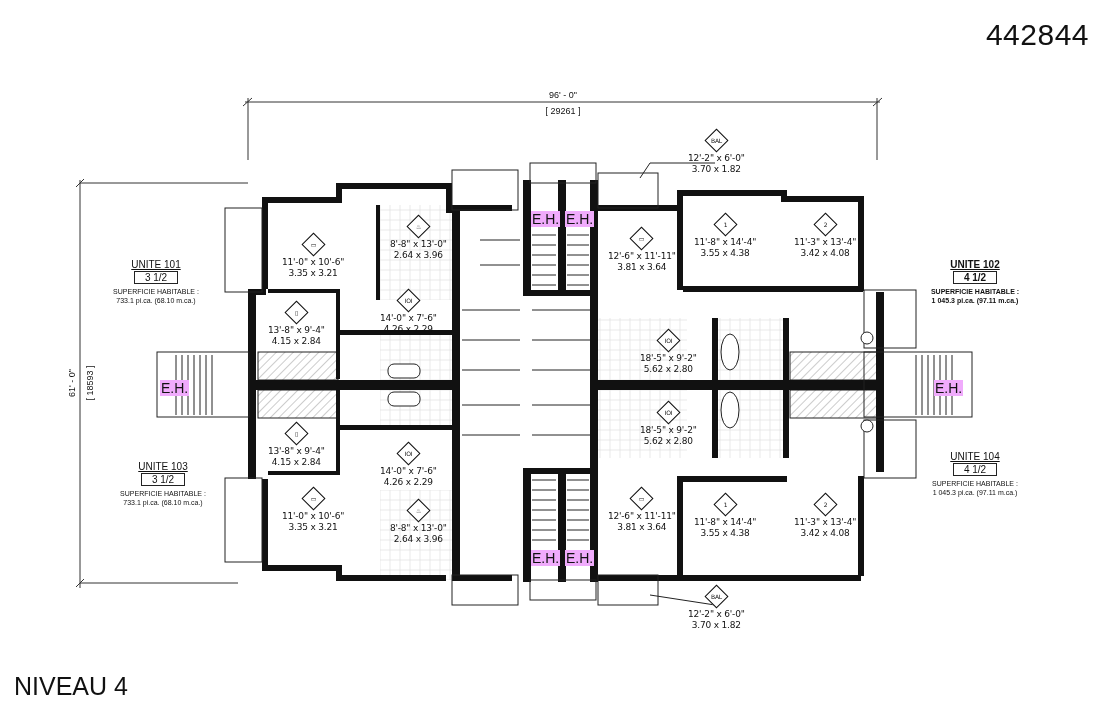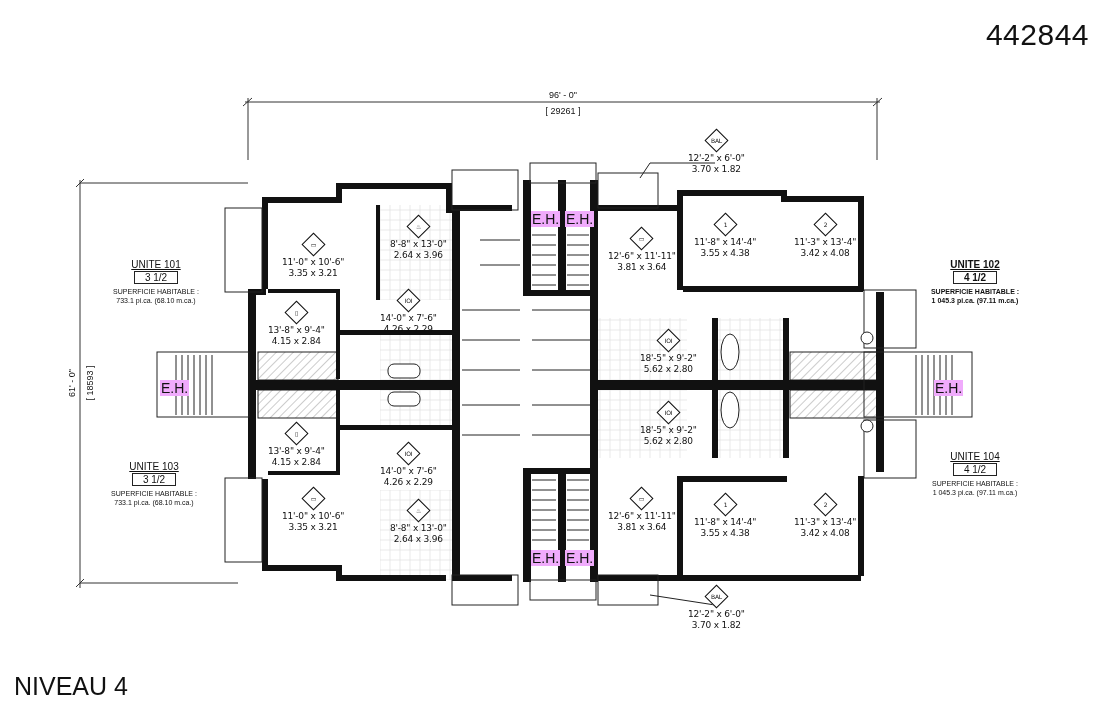--- a/index.html
+++ b/index.html
@@ -209,21 +209,21 @@
   <span class="unit-type">3 1/2</span><br>
   <span>SUPERFICIE HABITABLE :</span><br>
   <span>733.1 pi.ca. (68.10 m.ca.)</span>
 </div>
 <div class="abs unit-block" style="left:890px; top:260px;font-weight:bold;">
   <span class="unit-name">UNITE 102</span>
   <span class="unit-type">4 1/2</span><br>
   <span>SUPERFICIE HABITABLE :</span><br>
   <span>1 045.3 pi.ca. (97.11 m.ca.)</span>
 </div>
-<div class="abs unit-block" style="left:69px; top:462px;">
+<div class="abs unit-block" style="left:78px; top:462px;">
   <span class="unit-name">UNITE 103</span>
   <span class="unit-type">3 1/2</span><br>
   <span>SUPERFICIE HABITABLE :</span><br>
   <span>733.1 pi.ca. (68.10 m.ca.)</span>
 </div>
 <div class="abs unit-block" style="left:890px; top:452px;">
   <span class="unit-name">UNITE 104</span>
   <span class="unit-type">4 1/2</span><br>
   <span>SUPERFICIE HABITABLE :</span><br>
   <span>1 045.3 pi.ca. (97.11 m.ca.)</span>

